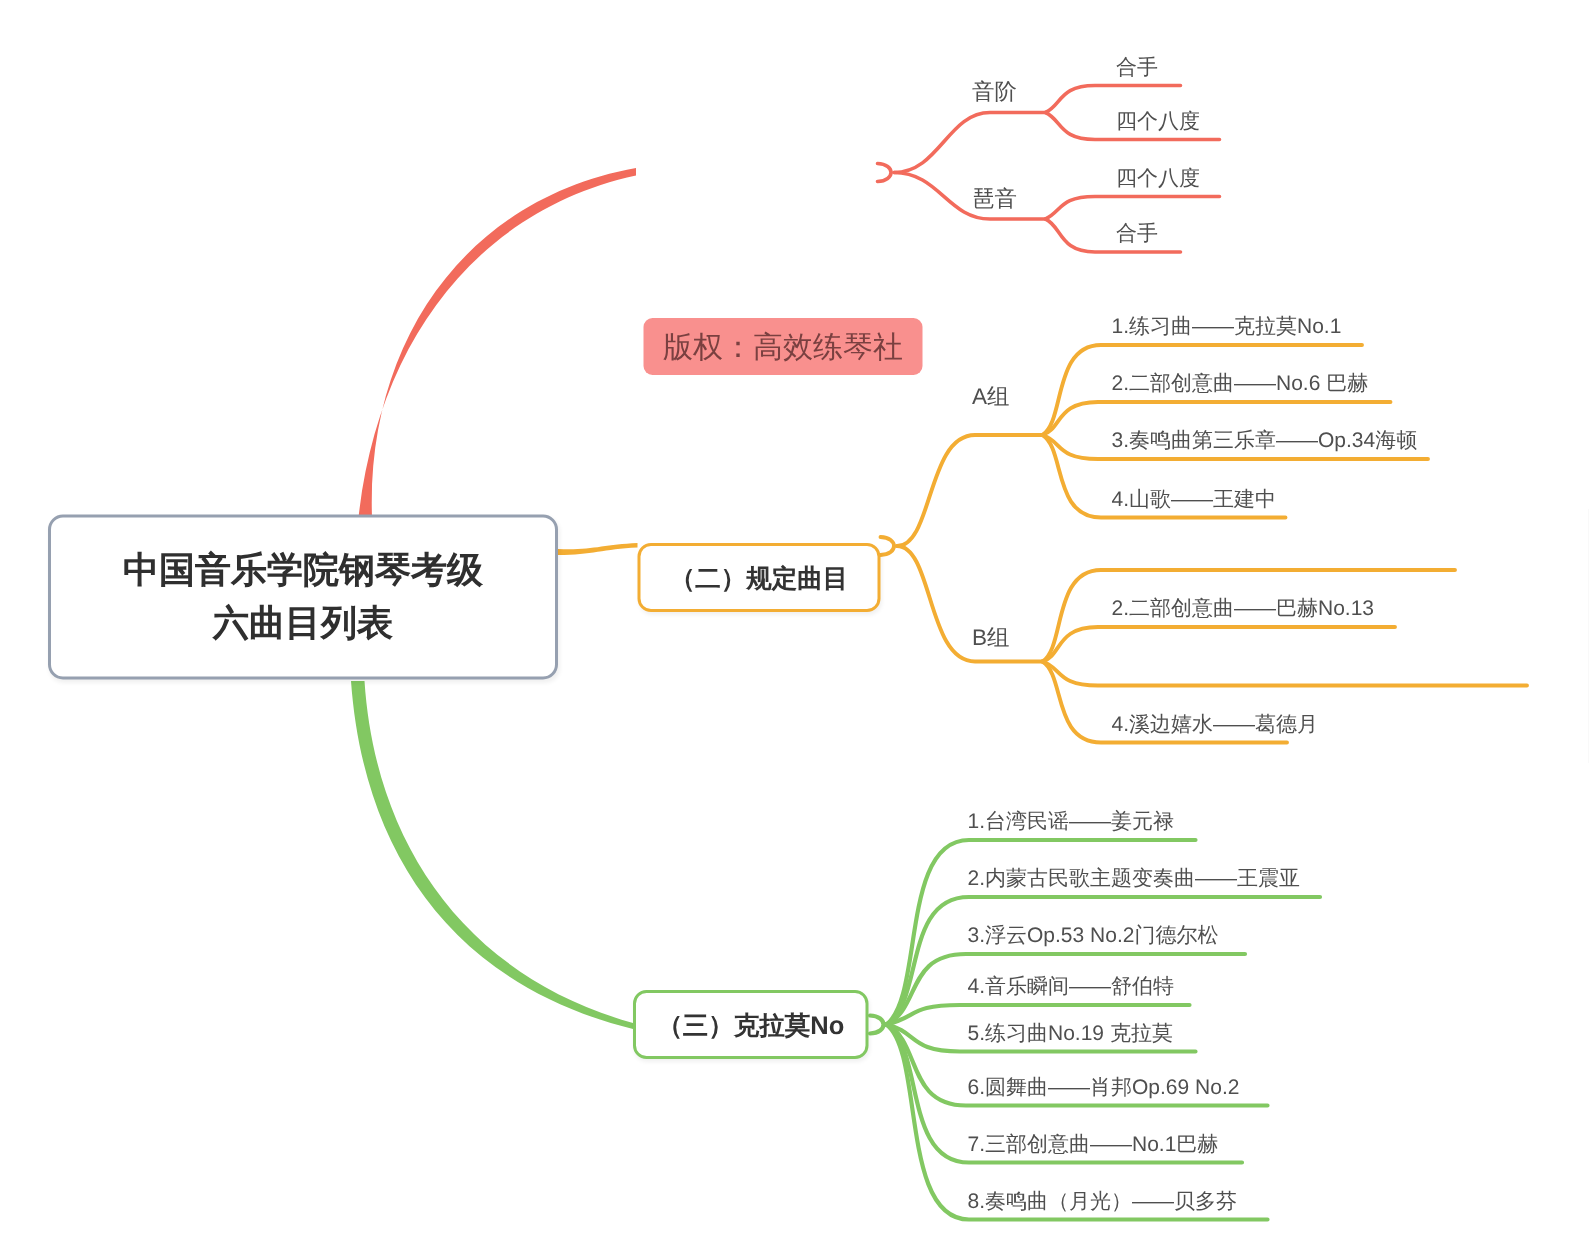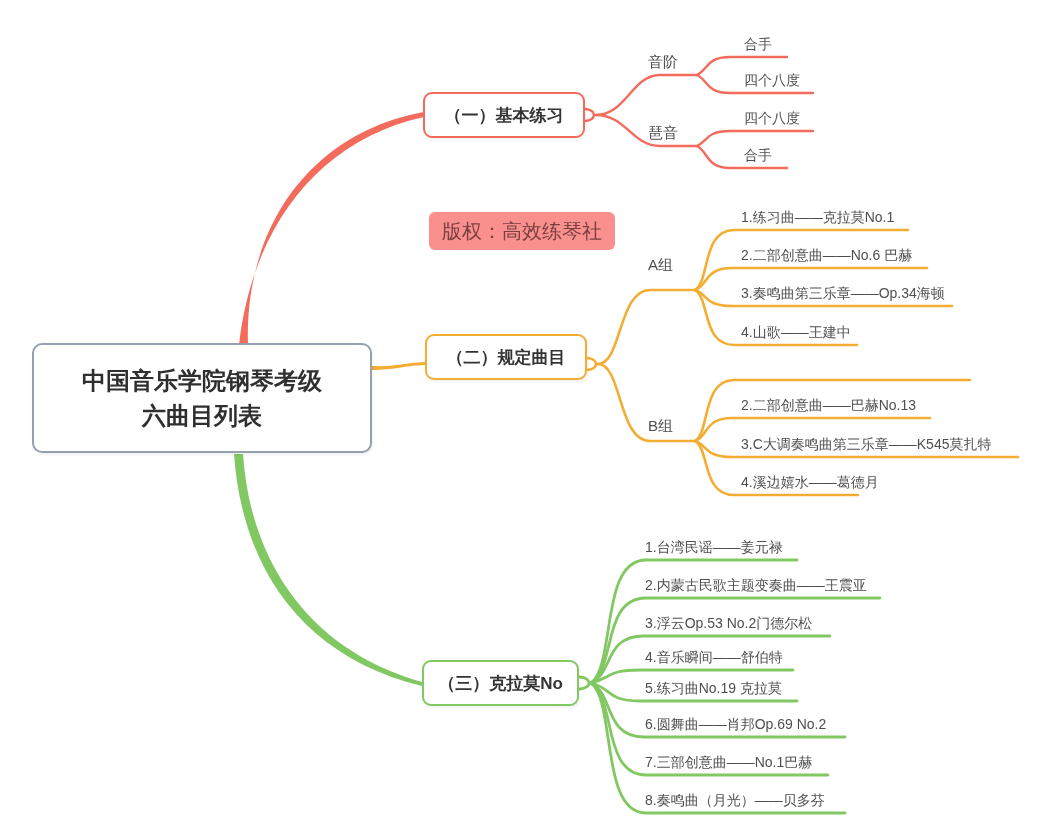--- a/index.html
+++ b/index.html
@@ -26,21 +26,21 @@
     border-radius:9px;box-shadow:1px 2px 3px rgba(0,0,0,0.06);
   }
   .center-node{
     left:32px;top:343px;width:340px;height:110px;
     border:2.5px solid var(--center-border);border-radius:10px;
     flex-direction:column;font-size:24px;font-weight:700;color:var(--text-dark);
     line-height:35px;text-align:center;
   }
   .topic{font-size:17px;font-weight:700;color:#333;white-space:nowrap;}
   .topic.b1{left:423px;top:92px;width:162px;height:46px;border:2.5px solid var(--c1);}
-  .topic.b2{left:425px;top:334px;width:162px;height:46px;border:2.5px solid var(--c2);}
+  .topic.b2{left:425px;top:362px;width:162px;height:46px;border:2.5px solid var(--c2);}
   .topic.b3{left:422px;top:660px;width:157px;height:46px;border:2.5px solid var(--c3);}
   .txt{
     position:absolute;white-space:nowrap;color:var(--text-gray);
     font-size:14px;line-height:18px;
   }
   .sub{font-size:15px;}
   .watermark{
     position:absolute;left:429px;top:212px;height:38px;box-sizing:border-box;
     background:var(--label-bg);color:var(--label-text);border-radius:6px;
     display:flex;align-items:center;padding:0 13px;font-size:20px;white-space:nowrap;
@@ -91,23 +91,20 @@
       <path class="s3" d="M 591 683 C 616 698 602 775 646 775 L 828 775"></path>
       <path class="s3" d="M 591 683 C 616 702 600 813 646 813 L 845 813"></path>
     </g>
   </svg>
 
   <div class="node center-node">
     <span>中国音乐学院钢琴考级</span>
     <span>六曲目列表</span>
   </div>
 
-  <div class="node topic b1">
-    <span>（一）基本练习</span>
-  </div>
   <div class="node topic b2">
     <span>（二）规定曲目</span>
   </div>
   <div class="node topic b3">
     <span>（三）克拉莫No</span>
   </div>
 
   <div class="watermark">版权：高效练琴社</div>
 
   <div class="txt sub" style="left:648px;top:53px">音阶</div>
@@ -117,21 +114,20 @@
   <div class="txt" style="left:744px;top:109px">四个八度</div>
   <div class="txt" style="left:744px;top:146px">合手</div>
 
   <div class="txt sub" style="left:648px;top:256px">A组</div>
   <div class="txt sub" style="left:648px;top:417px">B组</div>
   <div class="txt" style="left:741px;top:208px">1.练习曲——克拉莫No.1</div>
   <div class="txt" style="left:741px;top:246px">2.二部创意曲——No.6 巴赫</div>
   <div class="txt" style="left:741px;top:284px">3.奏鸣曲第三乐章——Op.34海顿</div>
   <div class="txt" style="left:741px;top:323px">4.山歌——王建中</div>
   <div class="txt" style="left:741px;top:396px">2.二部创意曲——巴赫No.13</div>
-  <div class="txt" style="left:741px;top:435px">3.C大调奏鸣曲第三乐章——K545莫扎特</div>
   <div class="txt" style="left:741px;top:473px">4.溪边嬉水——葛德月</div>
 
   <div class="txt" style="left:645px;top:538px">1.台湾民谣——姜元禄</div>
   <div class="txt" style="left:645px;top:576px">2.内蒙古民歌主题变奏曲——王震亚</div>
   <div class="txt" style="left:645px;top:614px">3.浮云Op.53 No.2门德尔松</div>
   <div class="txt" style="left:645px;top:648px">4.音乐瞬间——舒伯特</div>
   <div class="txt" style="left:645px;top:679px">5.练习曲No.19 克拉莫</div>
   <div class="txt" style="left:645px;top:715px">6.圆舞曲——肖邦Op.69 No.2</div>
   <div class="txt" style="left:645px;top:753px">7.三部创意曲——No.1巴赫</div>
   <div class="txt" style="left:645px;top:791px">8.奏鸣曲（月光）——贝多芬</div>

